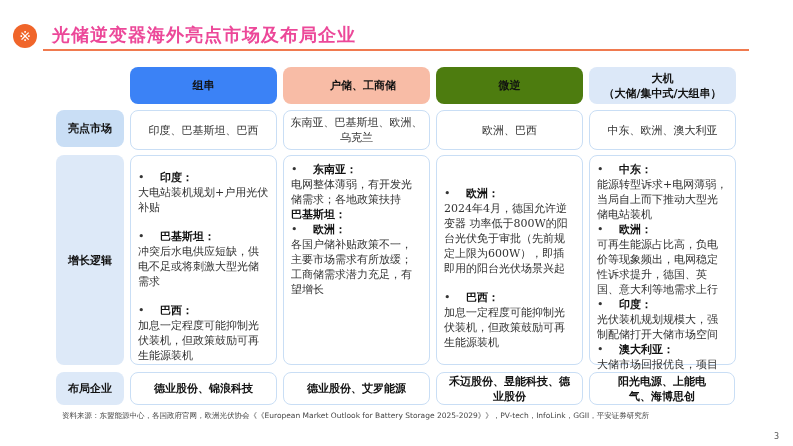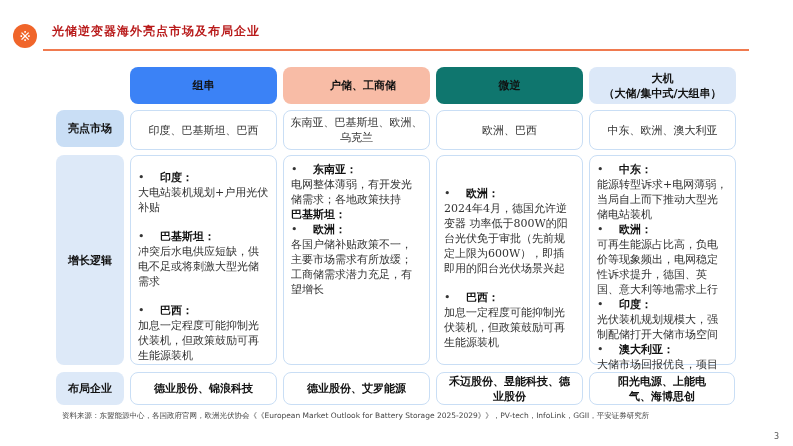--- a/index.html
+++ b/index.html
@@ -7,33 +7,33 @@
     width:793px; height:446px; background:#ffffff; position:relative; overflow:hidden;
     font-family: "DejaVu Serif", "Liberation Serif", serif; color:#222;
   }
   .title-bar { position:absolute; left:10px; top:20px; height:32px; width:740px; }
   .title-icon {
     position:absolute; left:3px; top:4px; width:24px; height:24px; border-radius:50%;
     background:#f0652a; color:#fff; font-size:14px; line-height:24px; text-align:center;
     font-family: "DejaVu Sans", sans-serif;
   }
   .title-text {
-    position:absolute; left:42px; top:3px; font-size:12px; font-weight:bold; color:#b91c1c;
+    position:absolute; left:42px; top:3px; font-size:18px; font-weight:bold; color:#ec4899;
     letter-spacing:1px; font-family: "DejaVu Sans", sans-serif;
   }
   .title-line { position:absolute; left:33px; top:29px; width:706px; height:2px; background:#f07a4f; }
 
   .cell {
     position:absolute; box-sizing:border-box; border-radius:8px;
     display:flex; align-items:center; justify-content:center; text-align:center;
   }
   .hdr { font-weight:bold; font-size:11px; color:#111; line-height:15px; font-family:"DejaVu Sans", sans-serif; }
   .h1 { background:#3b82f6; }
   .h2 { background:#f8bca6; }
-  .h3 { background:#0f766e; }
+  .h3 { background:#4d7c0f; }
   .h4 { background:#dce8f8; }
   .rowlabel { background:#c9def5; font-weight:bold; font-size:11px; color:#111; font-family:"DejaVu Sans", sans-serif; }
   .rowlabel.light { background:#dde9f8; }
   .box { background:#fff; border:1.5px solid #c9def5; font-size:11px; color:#333; line-height:15px; }
   .box.bold { font-weight:bold; color:#111; font-family:"DejaVu Sans", sans-serif; }
   .logic {
     position:absolute; box-sizing:border-box; border-radius:8px; background:#fff; border:1.5px solid #c9def5;
     font-size:11px; line-height:15px; color:#333; padding:6px 7px; text-align:left;
   }
   .logic .sec { margin:0; }

